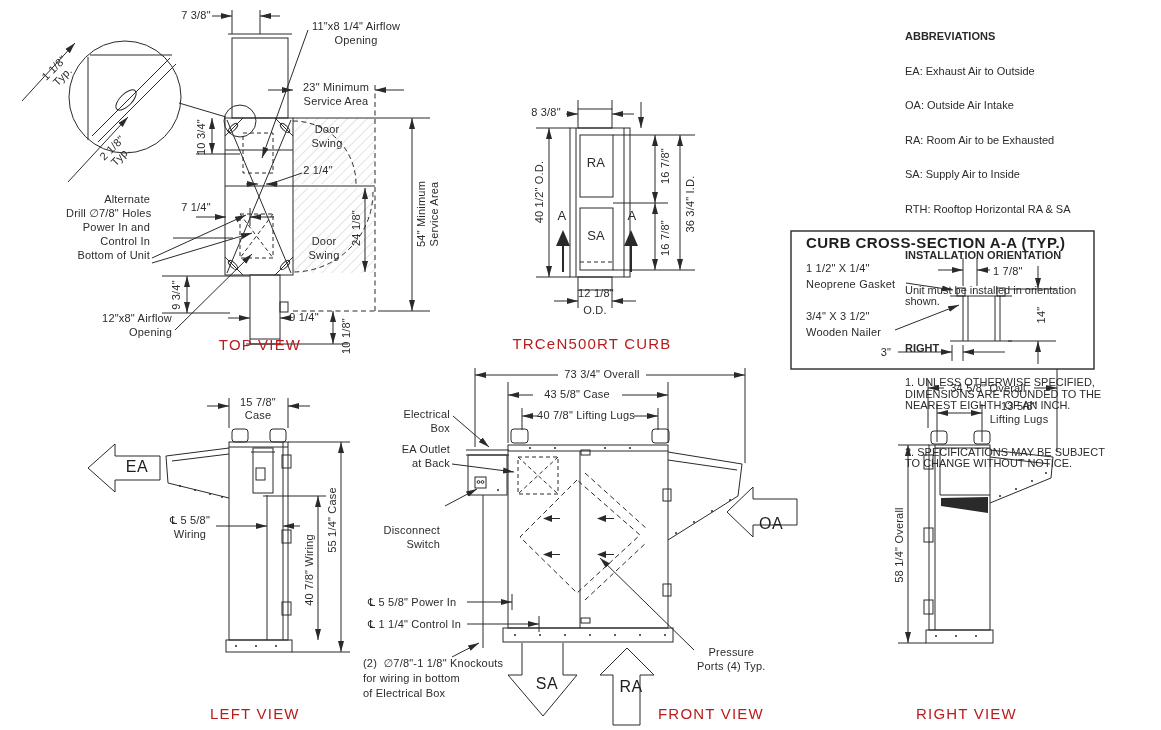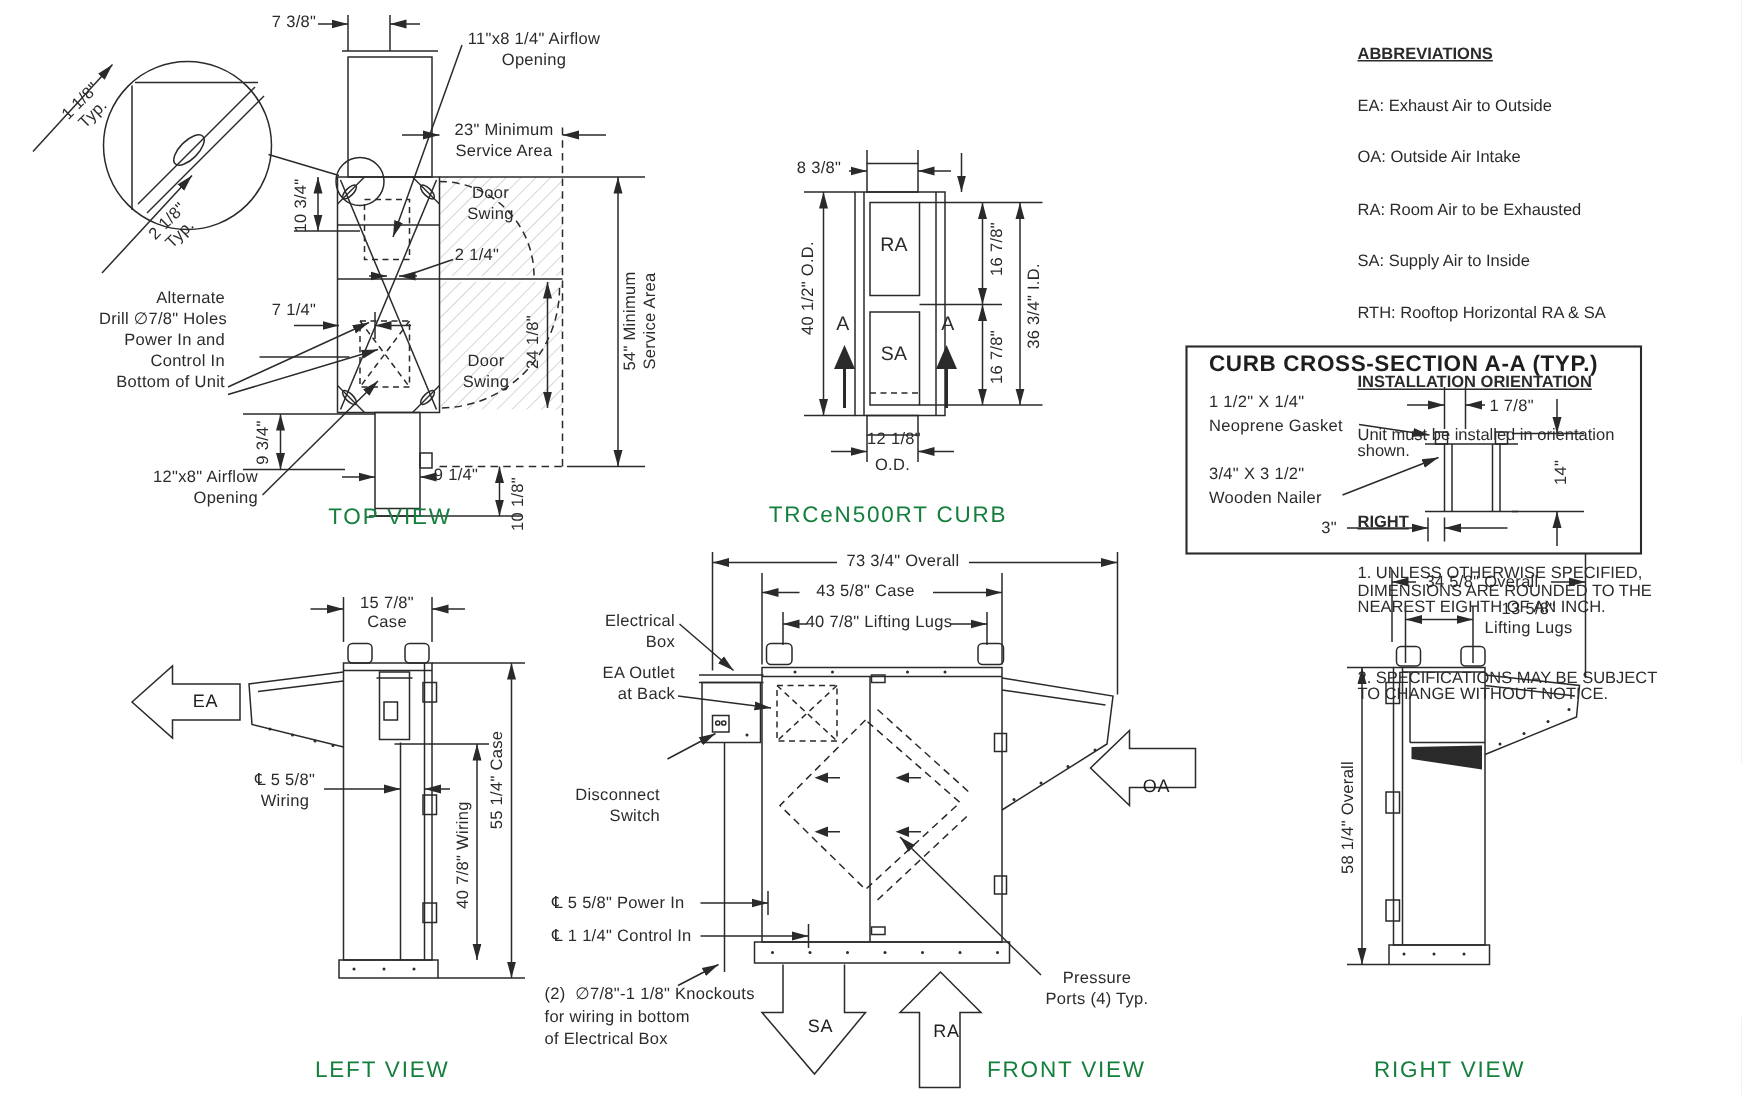--- a/index.html
+++ b/index.html
@@ -13,26 +13,26 @@
   #art .d2{stroke-dasharray:4 3;}
   #art .hl{stroke:#c8c8c8;}
   #art .hatched{fill:url(#hatch);stroke:none;}
   #art .box{stroke-width:1.4;}
   #art .th{stroke-width:2;}
   .lb{position:absolute;font-size:11px;line-height:14px;color:#2b2b2b;white-space:pre;letter-spacing:0.2px;}
   .c{transform:translate(-50%,-50%);text-align:center;}
   .v{transform:translate(-50%,-50%) rotate(-90deg);text-align:center;line-height:12.5px;}
   .r45{transform:translate(-50%,-50%) rotate(-45deg);text-align:center;line-height:12px;}
   .ra{text-align:right;}
-  .vt{font-size:15px;letter-spacing:1.2px;color:#15803d;}
-  .big{font-size:12px;letter-spacing:0.5px;color:#1e1e1e;}
+  .vt{font-size:15px;letter-spacing:1.2px;color:#b91c1c;}
+  .big{font-size:16px;letter-spacing:0.5px;color:#1e1e1e;}
   .mid{font-size:13px;}
   .xt{font-size:15px;letter-spacing:0.4px;color:#1e1e1e;font-weight:bold;}
   .nt{line-height:11.5px;letter-spacing:0;}
-  .nt .b{font-weight:bold;text-decoration:underline;}
+  .nt .b{font-weight:bold;}
   .nt .gap{margin-top:12px;}
 </style>
 </head>
 <body>
 
 <div id="canvas">
 
 <svg id="art" width="1161" height="730" viewBox="0 0 1161 730">
   <defs>
     <pattern id="hatch" width="7" height="7" patternUnits="userSpaceOnUse" patternTransform="rotate(45)">

